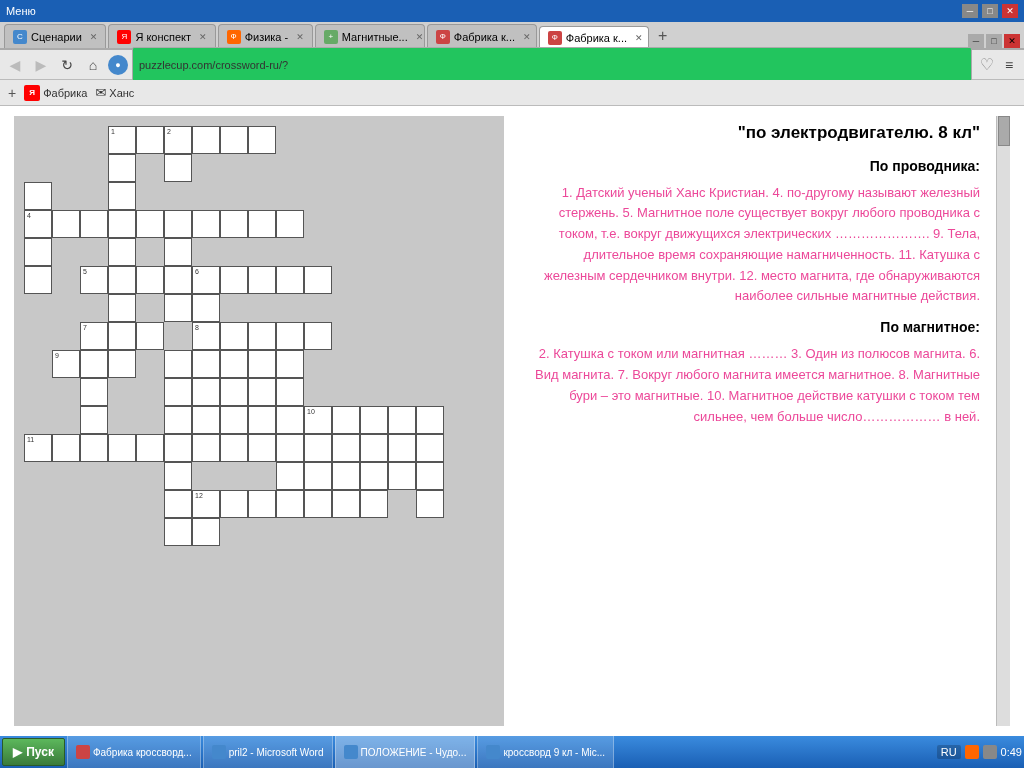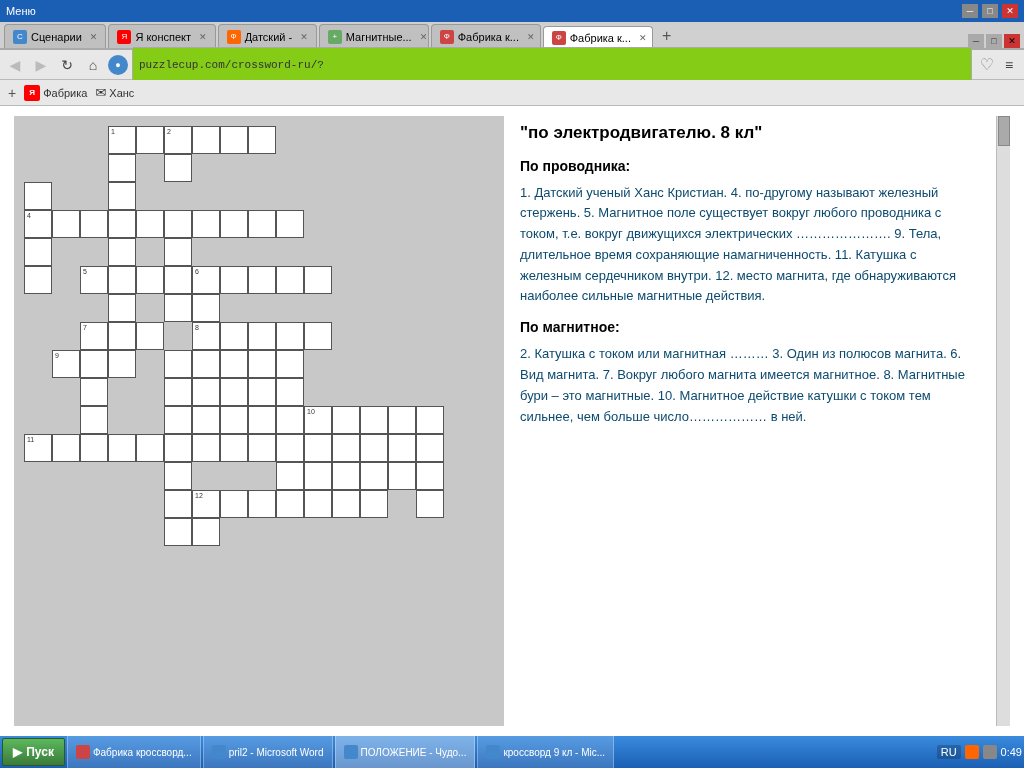--- a/index.html
+++ b/index.html
@@ -1,19 +1,19 @@
 <!DOCTYPE html>
 <html><head>
   <meta charset="utf-8">
   <style>
     * { margin: 0; padding: 0; box-sizing: border-box; }
     body { font-family: Arial, sans-serif; font-size: 13px; background: #c0c0c0; width: 1024px; height: 768px; overflow: hidden; }
 
     
-    .browser-outer { width: 1024px; height: 768px; display: flex; flex-direction: column; background: #ddd; }
+    .browser-outer { width: 1024px; height: 768px; display: flex; flex-direction: column; background: #ddd; text-align: right; }
 
     
     .title-bar { background: #1a5fb4; height: 22px; display: flex; align-items: center; justify-content: space-between; padding: 0 6px; color: white; font-size: 11px; }
     .title-bar-left { display: flex; align-items: center; gap: 4px; }
     .title-bar-right { display: flex; gap: 4px; }
     .title-btn { width: 16px; height: 14px; font-size: 9px; display: flex; align-items: center; justify-content: center; cursor: pointer; }
     .title-btn.minimize { background: #888; }
     .title-btn.maximize { background: #888; }
     .title-btn.close { background: #cc3333; }
 
@@ -22,21 +22,21 @@
     .tab { height: 24px; padding: 0 8px; display: flex; align-items: center; font-size: 11px; background: #c0c0c0; border: 1px solid #999; border-bottom: none; border-radius: 4px 4px 0 0; cursor: pointer; max-width: 110px; overflow: hidden; white-space: nowrap; gap: 4px; }
     .tab.active { background: white; border-bottom: 2px solid white; margin-bottom: -2px; }
     .tab-icon { width: 14px; height: 14px; background: #ff6600; border-radius: 2px; flex-shrink: 0; font-size: 8px; display: flex; align-items: center; justify-content: center; color: white; }
     .tab-close { font-size: 9px; color: #666; margin-left: 4px; }
     .tab-new { width: 24px; height: 24px; display: flex; align-items: center; justify-content: center; font-size: 16px; color: #555; cursor: pointer; }
 
     
     .nav-bar { background: #e8e8e8; height: 30px; display: flex; align-items: center; padding: 0 4px; border-bottom: 1px solid #bbb; gap: 4px; }
     .nav-btn { width: 22px; height: 22px; display: flex; align-items: center; justify-content: center; font-size: 14px; cursor: pointer; color: #444; }
     .nav-btn.disabled { color: #bbb; }
-    .address-bar { flex: 1; height: 36px; background: #84cc16; border: 1px solid #aaa; border-radius: 2px; display: flex; align-items: center; padding: 0 6px; font-size: 11px; color: #333; font-family: Liberation Mono, monospace; }
+    .address-bar { flex: 1; height: 36px; background: #22c55e; border: 1px solid #aaa; border-radius: 2px; display: flex; align-items: center; padding: 0 6px; font-size: 11px; color: #333; }
     .nav-fav { font-size: 16px; color: #888; cursor: pointer; margin-left: 4px; }
 
     
     .bookmarks-bar { background: #e8e8e8; height: 26px; display: flex; align-items: center; padding: 0 8px; border-bottom: 1px solid #bbb; gap: 8px; font-size: 11px; }
     .bookmark-btn { display: flex; align-items: center; gap: 3px; cursor: pointer; color: #333; }
     .bk-plus { font-size: 14px; color: #555; cursor: pointer; }
     .yandex-icon { width: 16px; height: 16px; background: #ff0000; border-radius: 2px; font-size: 8px; color: white; display: flex; align-items: center; justify-content: center; font-weight: bold; }
     .mail-icon { font-size: 13px; }
 
     
@@ -47,21 +47,21 @@
     .crossword-area { width: 490px; min-width: 490px; background: #c8c8c8; padding: 10px; position: relative; }
     .crossword-grid { position: relative; width: 460px; height: 550px; }
     
     .cell { position: absolute; width: 28px; height: 28px; background: white; border: 1px solid #555; display: flex; align-items: center; justify-content: center; font-size: 11px; }
     .cell-num { position: absolute; top: 1px; left: 2px; font-size: 7px; color: #333; line-height: 1; }
 
     
     .clues-area { flex: 1; padding: 4px 0; overflow-y: auto; font-size: 13px; line-height: 1.5; }
     .clues-title { font-size: 17px; font-weight: bold; margin-bottom: 10px; }
     .clues-section { font-weight: bold; font-size: 14px; margin: 10px 0 6px 0; }
-    .clues-text { font-size: 13px; line-height: 1.6; color: #0c4a6e; }
+    .clues-text { font-size: 13px; line-height: 1.6; color: #ec4899; }
 
     
     .scroll-track { width: 14px; background: #ddd; border-left: 1px solid #bbb; position: relative; }
     .scroll-thumb { width: 12px; background: #aaa; height: 30px; position: absolute; top: 0; left: 1px; border: 1px solid #888; }
 
     
     .taskbar { height: 32px; background: linear-gradient(to bottom, #3a8bde, #1a5fb4); display: flex; align-items: center; padding: 0 2px; gap: 2px; }
     .start-btn { height: 28px; padding: 0 10px; background: linear-gradient(to bottom, #5cb85c, #3a7a3a); border: 1px solid #2a5a2a; border-radius: 2px; color: white; font-size: 12px; font-weight: bold; cursor: pointer; display: flex; align-items: center; gap: 4px; }
     .taskbar-item { height: 36px; padding: 0 8px; background: rgba(255,255,255,0.15); border: 1px solid rgba(255,255,255,0.3); border-radius: 2px; color: white; font-size: 10px; cursor: pointer; display: flex; align-items: center; gap: 3px; max-width: 150px; overflow: hidden; white-space: nowrap; }
     .taskbar-item.active { background: rgba(255,255,255,0.35); }
@@ -91,21 +91,21 @@
       <span>Сценарии</span>
       <span class="tab-close">✕</span>
     </div>
     <div class="tab">
       <div class="tab-icon" style="background:#ff0000;">Я</div>
       <span>Я конспект</span>
       <span class="tab-close">✕</span>
     </div>
     <div class="tab">
       <div class="tab-icon" style="background:#ff6600;">Ф</div>
-      <span>Датский -</span>
+      <span>Физика -</span>
       <span class="tab-close">✕</span>
     </div>
     <div class="tab">
       <div class="tab-icon" style="background:#66aa66;">+</div>
       <span>Магнитные...</span>
       <span class="tab-close">✕</span>
     </div>
     <div class="tab">
       <div class="tab-icon" style="background:#cc4444;">Ф</div>
       <span>Фабрика к...</span>

